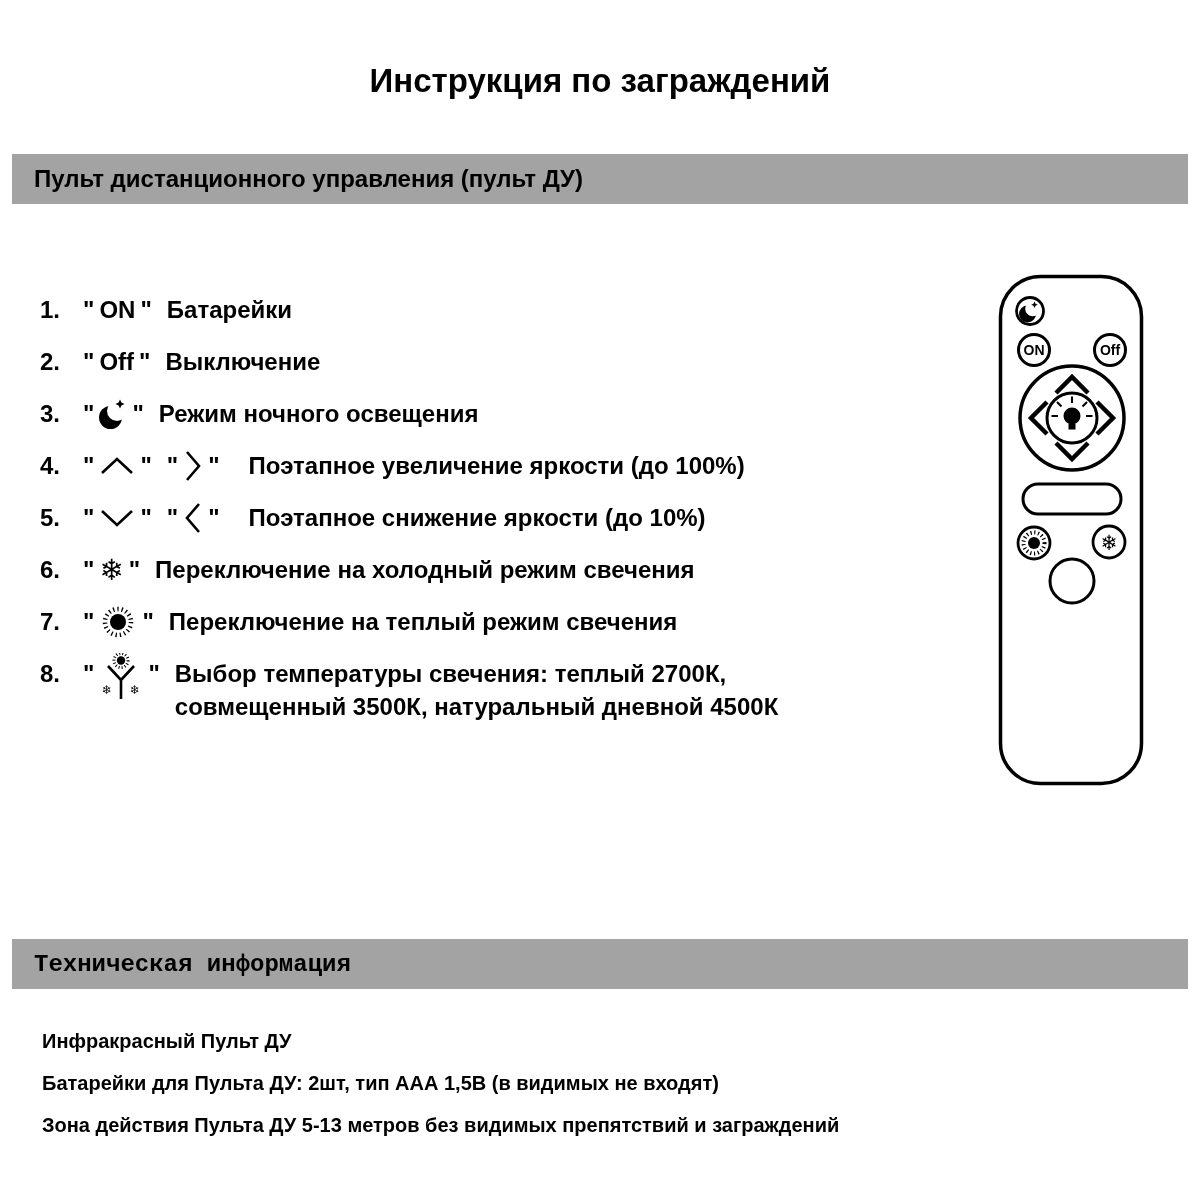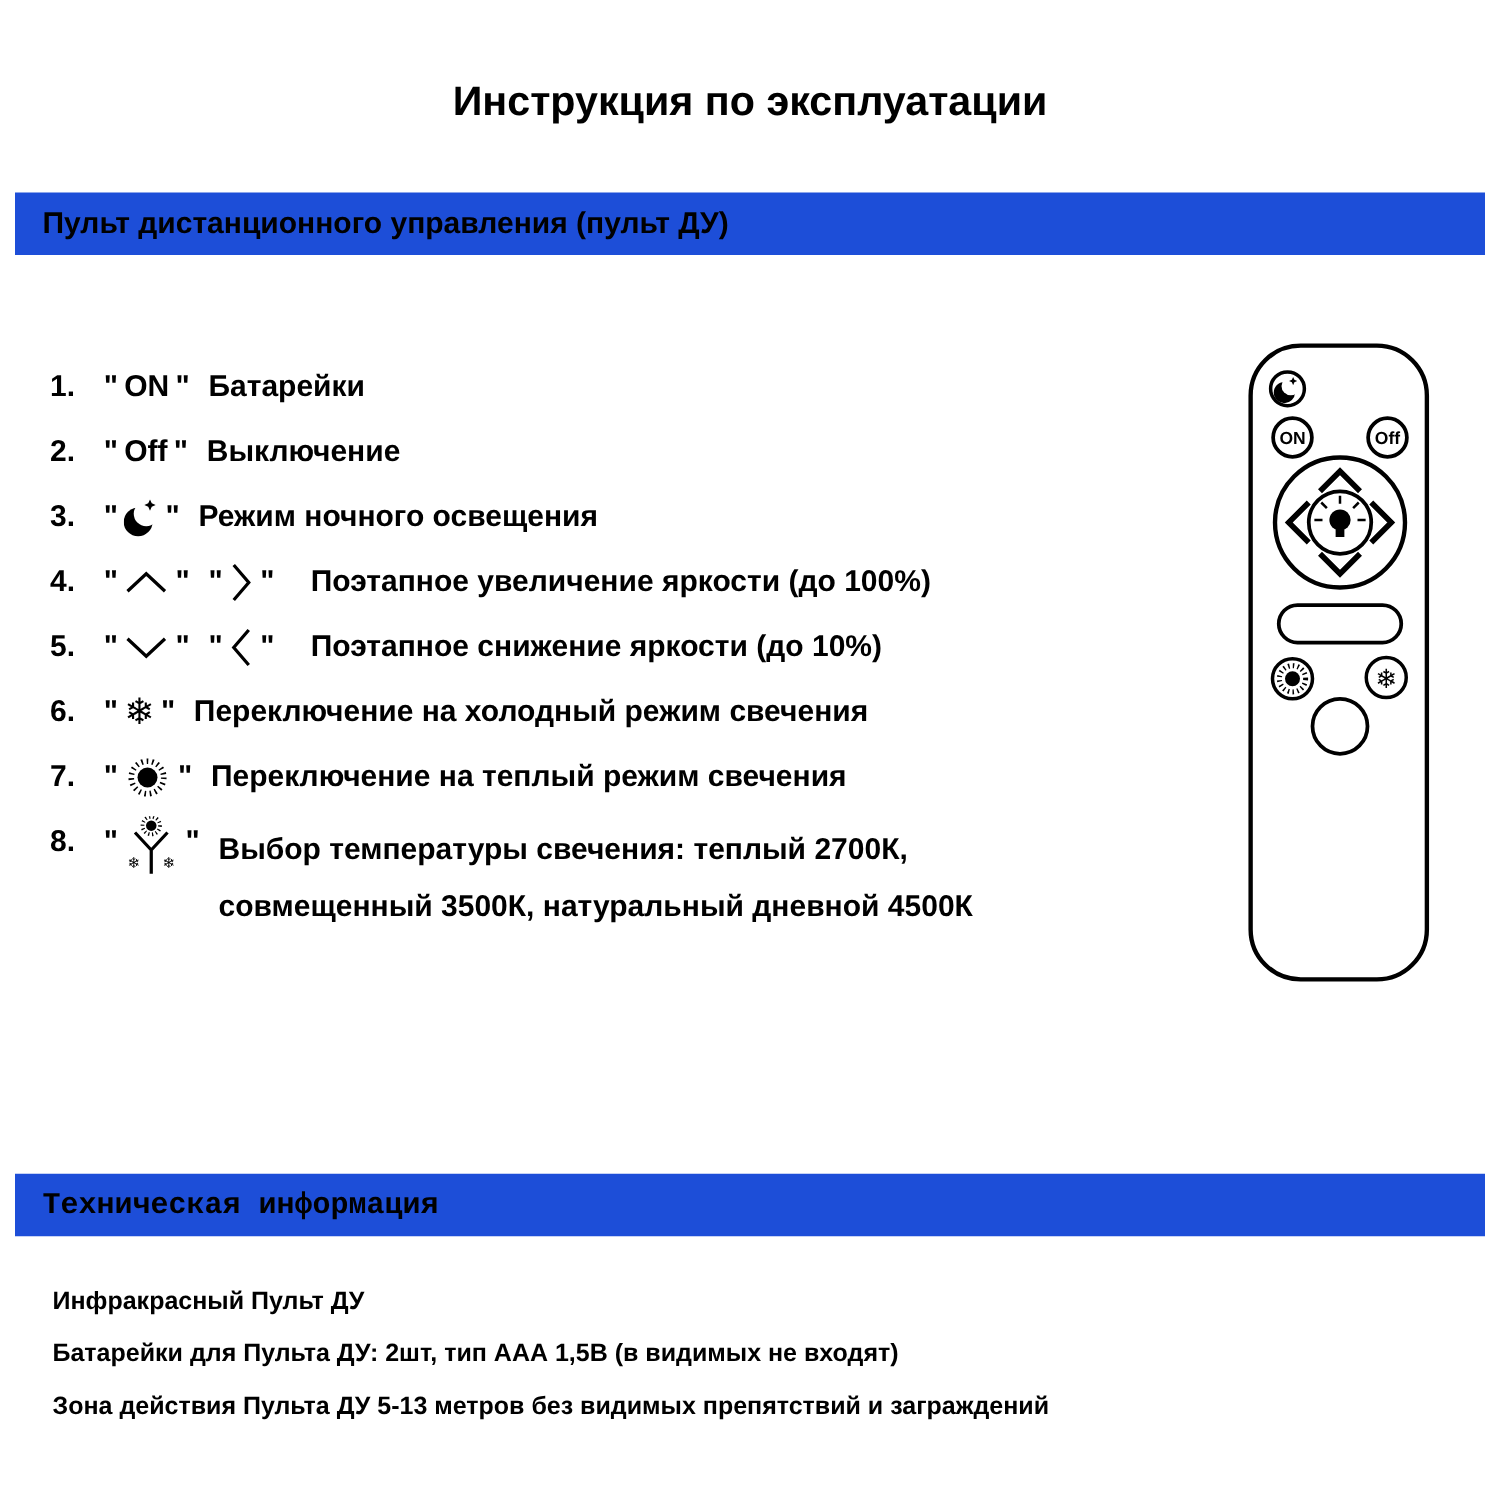--- a/index.html
+++ b/index.html
@@ -9,21 +9,21 @@
     font-family: "Liberation Sans", "DejaVu Sans", sans-serif;
     position: relative; overflow: hidden;
   }
   .title {
     position: absolute; top: 62px; left: 0; width: 1200px;
     margin: 0; text-align: center;
     font-size: 33px; font-weight: bold;
   }
   .bar {
     position: absolute; left: 12px; width: 1176px; height: 50px;
-    background: #1d4ed8; box-sizing: border-box;
+    background: #a3a3a3; box-sizing: border-box;
     display: flex; align-items: center; padding-left: 22px;
     font-size: 24px; font-weight: bold;
   }
   #bar-remote { top: 154px; }
   #bar-tech   { top: 939px; font-family: Liberation Mono, monospace; }
 
   .list { position: absolute; left: 40px; top: 295px; }
   .item {
     display: flex; align-items: center;
     height: 30px; margin-bottom: 22px;
@@ -32,33 +32,33 @@
   }
   .item > * { flex: none; }
   .num  { margin-right: 12px; min-width: 26px; }
   .q    { margin: 0 5px; }
   .gap-left { margin-left: 10px; }
   .desc { margin-left: 10px; }
   .desc-wide { margin-left: 24px; }
   .icon { display: flex; align-items: center; justify-content: center; }
   .snow-glyph { font-size: 29px; line-height: 30px; }
   .item8 { height: auto; align-items: flex-start; }
-  .item8 .desc { white-space: pre-line; line-height: 46px; margin-top: -2px; }
+  .item8 .desc { white-space: pre-line; line-height: 33px; margin-top: -2px; }
   .item8 .icon { margin-top: -6px; }
 
   .remote { position: absolute; left: 997px; top: 273px; width: 150px; height: 518px; }
   svg text { font-family: "Liberation Sans", "DejaVu Sans", sans-serif; font-weight: bold; fill: #000; }
 
   .tech { position: absolute; left: 42px; top: 1026px; }
   .tech-line { font-size: 20px; font-weight: bold; line-height: 30px; margin-bottom: 12px; }
 </style>
 </head>
 <body>
 
-<h1 class="title">Инструкция по эксплуатации</h1>
+<h1 class="title">Инструкция по заграждений</h1>
 
 <div class="bar" id="bar-remote">
   <span>Пульт дистанционного управления (пульт ДУ)</span>
 </div>
 
 <div class="list">
 
   <div class="item">
     <span class="num">1.</span>
     <span class="q">"</span>

